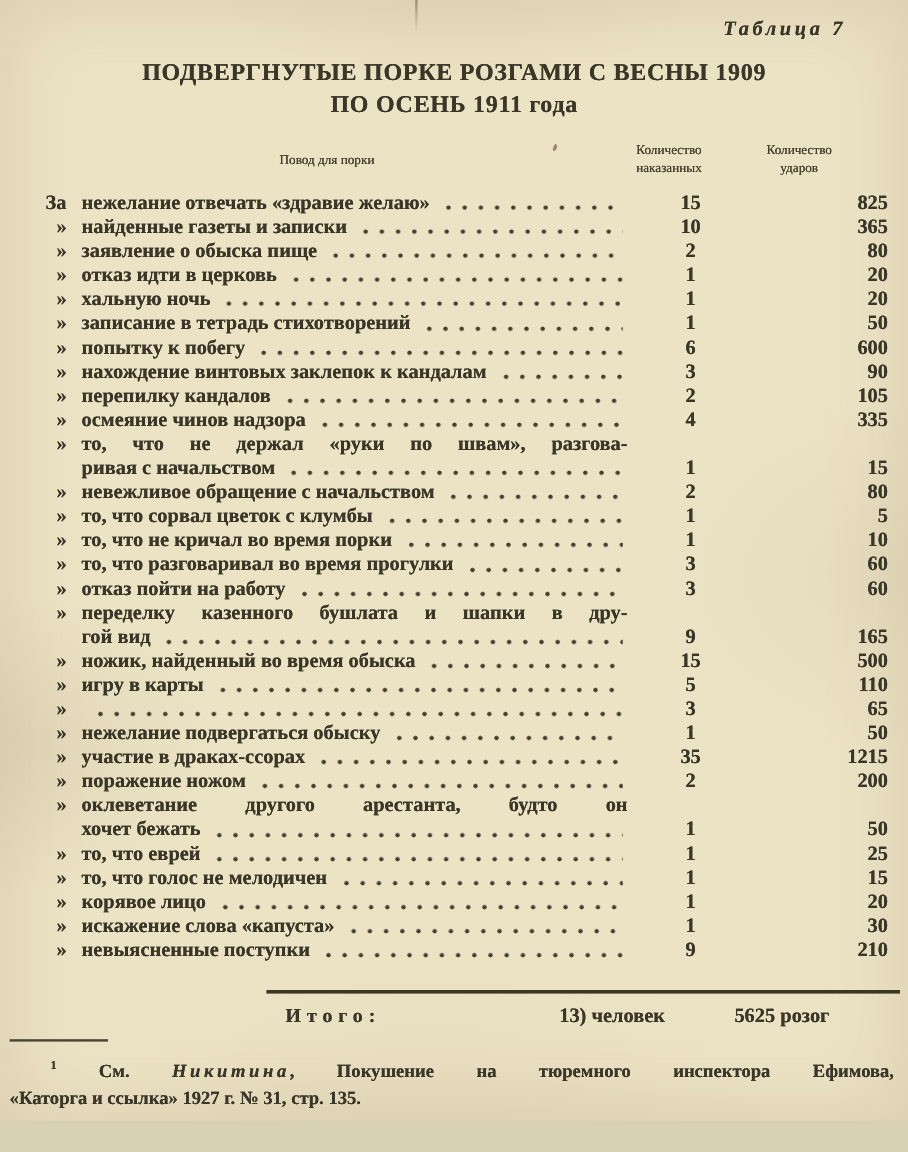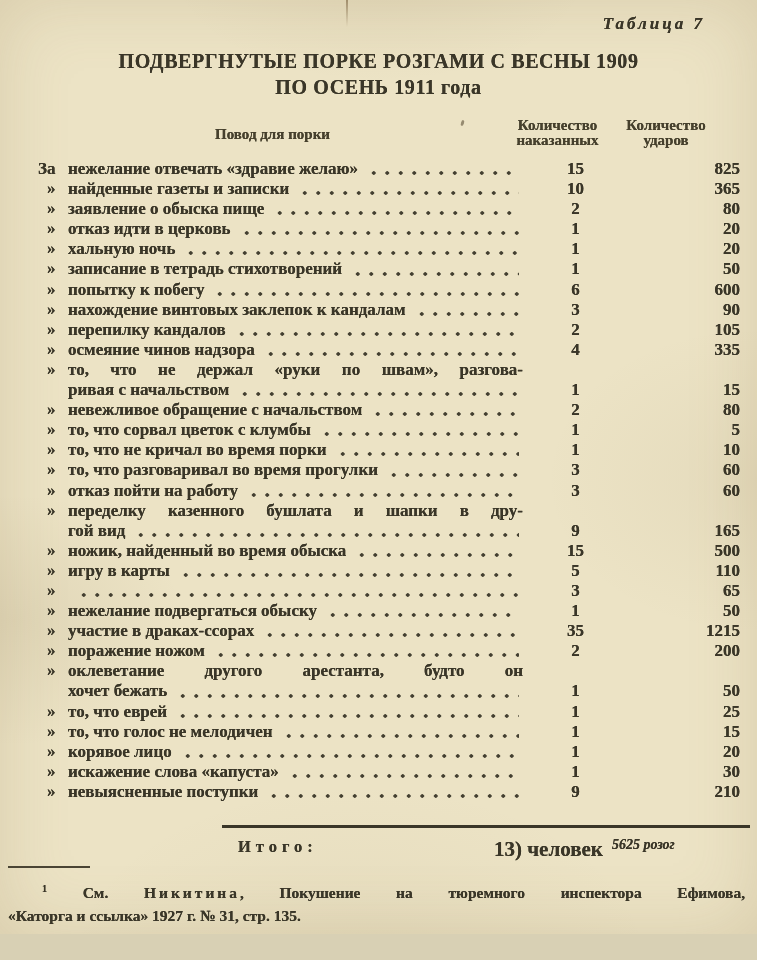--- a/index.html
+++ b/index.html
@@ -20,21 +20,21 @@
   
   .table-label {
     position:absolute; top:14px; right:52px;
     font-style:italic; font-size:17px; letter-spacing:3px; font-weight:bold;
   }
   .title { position:absolute; top:48px; left:0; right:0; text-align:center;
     font-weight:bold; font-size:20px; letter-spacing:.6px; line-height:26px; }
 
   
   .colheads { position:absolute; top:118px; left:40px; right:17px; display:flex;
-    font-size:15px; font-weight:bold; line-height:15px; color:#46402d; }
+    font-size:11px; font-weight:normal; line-height:15px; color:#46402d; }
   .ch-reason { width:465px; text-align:center; padding-top:9px; }
   .ch-n1 { width:105px; text-align:center; }
   .ch-n2 { width:112px; text-align:center; }
 
   
   .tbody { position:absolute; top:159px; left:38px; right:17px; }
   .trow { display:flex; align-items:flex-end; font-size:17px; font-weight:bold; line-height:20.1px; }
   .cell-pre { width:30px; flex:0 0 30px; align-self:flex-start; }
   .cell-pre.ditto { padding-left:9px; box-sizing:border-box; }
   .cell-reason { flex:1 1 auto; min-width:0; }
@@ -43,29 +43,29 @@
   .rt { white-space:nowrap; }
   .leader { flex:1 1 auto; height:6px; align-self:flex-end; margin:0 4px 3px 9px;
     background-image: radial-gradient(circle, rgba(58,54,40,.95) 1.5px, rgba(58,54,40,0) 2.1px);
     background-size:13.5px 6px; background-repeat:repeat-x; background-position:left center; }
   .cell-n1 { width:105px; flex:0 0 105px; text-align:center; }
   .cell-n2 { width:112px; flex:0 0 112px; text-align:right; }
 
   
   .total-rule { position:absolute; top:825px; left:222px; width:528px; height:3px; background:#3a3628; }
   .total-label { position:absolute; top:837px; left:238px; font-size:16.5px; font-weight:bold; letter-spacing:5px; }
-  .total-people { position:absolute; top:837px; left:494px; font-size:21px; font-weight:bold; }
-  .total-strokes { position:absolute; top:837px; left:612px; font-size:14px; font-weight:bold;font-style:italic; }
+  .total-people { position:absolute; top:837px; left:466px; font-size:17px; font-weight:bold; }
+  .total-strokes { position:absolute; top:837px; left:612px; font-size:17px; font-weight:bold; }
 
   
   .fn-rule { position:absolute; top:866px; left:8px; width:82px; height:2px; background:#4a4434; }
   .footnote { position:absolute; top:877px; left:8px; right:12px;
     font-size:15.5px; font-weight:bold; line-height:23px; }
   .fn-l1 { text-indent:34px; text-align:justify; text-align-last:justify; }
-  .fn-name { letter-spacing:3px; }
+  .fn-name { letter-spacing:3px;font-style:italic; }
   .fn sup, .fn-l1 sup { font-size:10px; vertical-align:super; }
 
   
   .crease { position:absolute; left:346px; top:0; width:2px; height:27px;
     background:linear-gradient(rgba(110,85,50,.55), rgba(110,85,50,0)); }
   .speck { position:absolute; left:461px; top:120px; width:3px; height:6px;
     background:rgba(80,68,44,.55); border-radius:50%; transform:rotate(18deg); }
 </style>
 </head>
 <body>

